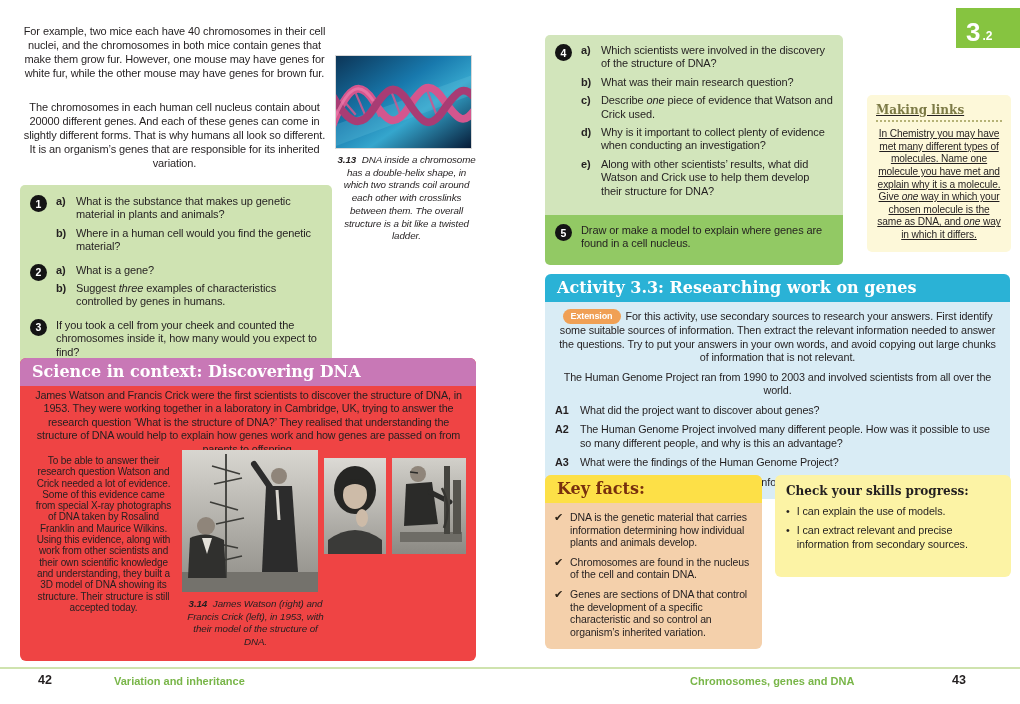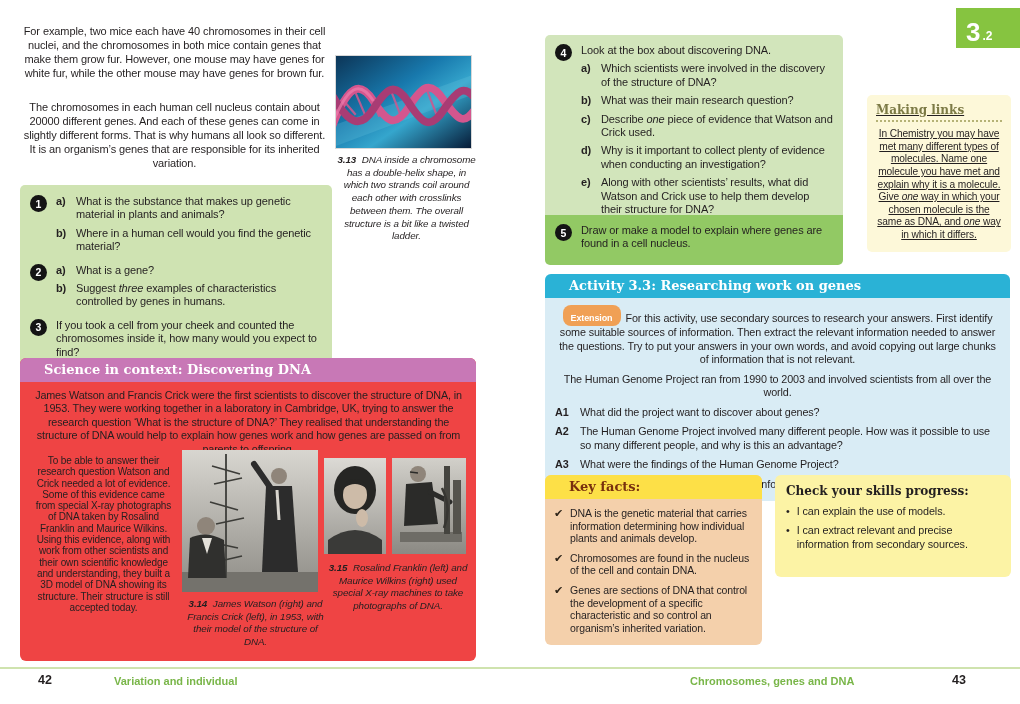--- a/index.html
+++ b/index.html
@@ -34,22 +34,22 @@
   .qnum { flex:0 0 auto; width:17px; height:17px; border-radius:50%; background:#141414; color:#fff;
           font-size:10.5px; font-weight:700; display:flex; align-items:center; justify-content:center; }
   .qcontent { display:flex; flex-direction:column; gap:5px; flex:1; }
   .qpart { display:flex; gap:6px; font-size:11px; line-height:1.22; letter-spacing:-0.1px; }
   .plabel { font-weight:700; flex:0 0 14px; }
   .qlead { font-size:11px; line-height:1.22; letter-spacing:-0.1px; }
 
   
   .scibox { position:absolute; left:20px; top:358px; width:456px; height:303px; border-radius:6px;
             overflow:hidden; background:#ef4444; }
-  .boxhead { font-family:"DejaVu Serif", serif; font-weight:700; color:#fff; font-size:13px;
-             padding:4px 24px 5px; }
+  .boxhead { font-family:"DejaVu Serif", serif; font-weight:700; color:#fff; font-size:16px;
+             padding:4px 12px 5px; }
   .scihead { background:#c878b6; }
   .sciintro { position:absolute; left:12px; top:31px; width:433px; font-size:10.8px; line-height:1.25; letter-spacing:-0.15px; }
   .scicol { position:absolute; left:12px; top:97px; width:143px; font-size:10px; line-height:1.13; letter-spacing:-0.12px; }
   .photo314 { left:162px; top:92px; width:136px; height:142px; border:none; }
   .cap314 { left:162px; top:240px; width:147px; }
   .photo315a { left:304px; top:100px; width:62px; height:96px; border:none; }
   .photo315b { left:372px; top:100px; width:74px; height:96px; border:none; }
   .cap315 { left:304px; top:204px; width:148px; }
 
   
@@ -65,21 +65,21 @@
                 padding-bottom:3px; border-bottom:2px dotted #b5b276; margin-bottom:6px; }
   .makingtext { font-size:10.2px; line-height:1.24; letter-spacing:-0.12px; }
 
   
   .activity { position:absolute; left:545px; top:274px; width:465px; border-radius:6px; overflow:hidden;
               background:#d9ecf5; }
   .acthead { background:#2ab2d6; }
   .actbody { padding:7px 10px 10px; display:flex; flex-direction:column; gap:6px; }
   .actintro, .actpara { font-size:10.8px; line-height:1.25; letter-spacing:-0.12px; }
   .extbadge { display:inline-block; background:#f0a055; color:#fff; font-weight:700; font-size:9px;
-              border-radius:8px; padding:8px 8px 2px; margin-right:5px; vertical-align:1px; }
+              border-radius:8px; padding:2px 8px 2px; margin-right:5px; vertical-align:1px; }
   .aq { display:flex; gap:7px; font-size:10.8px; line-height:1.25; letter-spacing:-0.12px; }
   .aq b { flex:0 0 18px; }
 
   
   .keyfacts { position:absolute; left:545px; top:475px; width:217px; border-radius:6px; overflow:hidden;
               background:#f4d0ab; }
   .kfhead { background:#fde047; color:#78300e; }
   .kfbody { padding:8px 9px 11px; display:flex; flex-direction:column; gap:7px; }
   .kfitem { display:flex; gap:7px; font-size:10.5px; line-height:1.2; letter-spacing:-0.12px; }
   .check { flex:0 0 auto; font-size:11px; color:#2f2519; }
@@ -242,31 +242,26 @@
         <rect x="8" y="74" width="62" height="10" fill="#6e6c66"></rect>
         <circle cx="26" cy="16" r="8" fill="#8f857a"></circle>
         <path d="M14,26 L40,24 L46,66 L12,68 Z" fill="#2b2b29"></path>
         <path d="M38,34 L58,44" stroke="#2b2b29" stroke-width="5" stroke-linecap="round"></path>
         <rect x="52" y="8" width="6" height="68" fill="#45443f"></rect>
         <rect x="61" y="22" width="8" height="54" fill="#55534d"></rect>
         <path d="M50,30 Q60,50 52,70" stroke="#373632" stroke-width="2.5" fill="none"></path>
         <line x1="18" y1="14" x2="26" y2="15" stroke="#2b2b29" stroke-width="1.5"></line>
       </svg>
     </div>
-    <p class="caption cap315">
-      <span class="fignum">3.15</span>
-      <span>Rosalind Franklin (left) and Maurice Wilkins (right) used special X-ray machines to take photographs of DNA.</span>
-    </p>
   </div>
 
   <div class="q4box">
     <div class="qrow">
       <span class="qnum">4</span>
       <div class="qcontent">
-        <div class="qlead">Look at the box about discovering DNA.</div>
         <div class="qpart">
           <span class="plabel">a)</span>
           <span>Which scientists were involved in the discovery of the structure of DNA?</span>
         </div>
         <div class="qpart">
           <span class="plabel">b)</span>
           <span>What was their main research question?</span>
         </div>
         <div class="qpart">
           <span class="plabel">c)</span>
@@ -345,17 +340,17 @@
       <span>I can explain the use of models.</span>
     </div>
     <div class="skitem">
       <span class="bullet">•</span>
       <span>I can extract relevant and precise information from secondary sources.</span>
     </div>
   </div>
 
   <div class="footline"></div>
   <div class="fl-num">42</div>
-  <div class="fl-chap">Variation and individual</div>
+  <div class="fl-chap">Variation and inheritance</div>
   <div class="fr-chap">Chromosomes, genes and DNA</div>
   <div class="fr-num">43</div>
 
 </div>
 
 </body></html>

